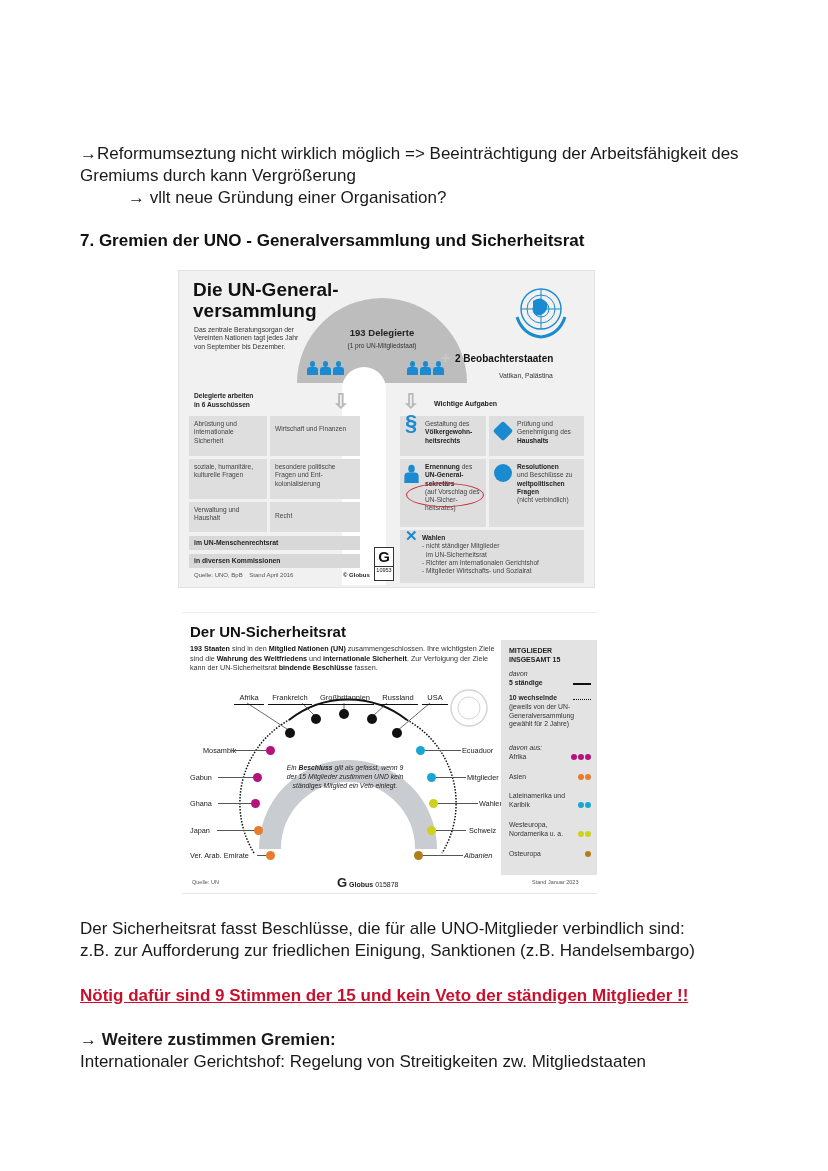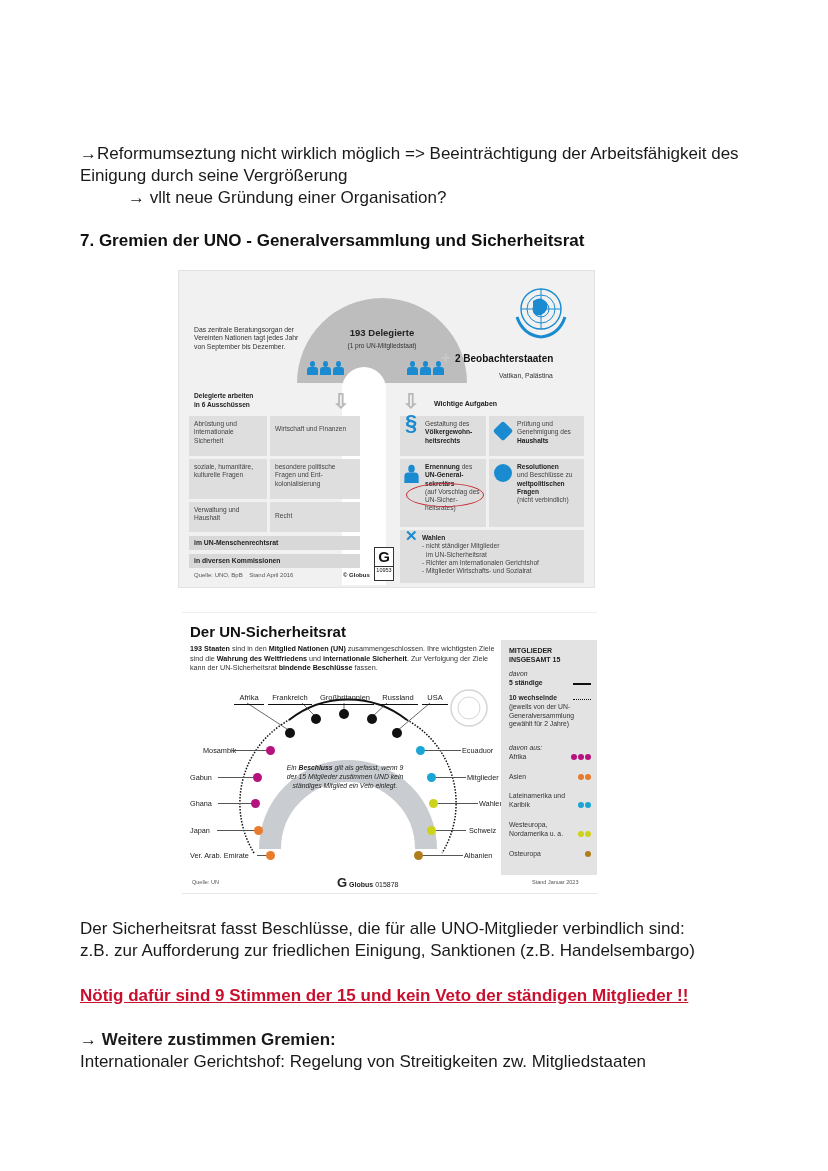--- a/index.html
+++ b/index.html
@@ -52,27 +52,31 @@
   .cdot { position: absolute; width: 9px; height: 9px; border-radius: 50%; }
   .arc-text { position: absolute; left: 103px; top: 150px; width: 120px; text-align: center; font-size: 6.8px; line-height: 9.2px; font-style: italic; color: #222; }
   .sc .src { position: absolute; left: 10px; top: 266px; font-size: 5.5px; color: #555; }
   .sc .glob { position: absolute; left: 155px; top: 262px; font-size: 7px; color: #222; }
   .sc .stand { position: absolute; left: 350px; top: 266px; font-size: 5.5px; color: #555; }
 </style>
 </head>
 <body>
 
 <div class="txt" style="top:143px;">→Reformumseztung nicht wirklich möglich =&gt;  Beeinträchtigung der Arbeitsfähigkeit des</div>
-<div class="txt" style="top:165px;">Einigung durch seine Vergrößerung</div>
+<div class="txt" style="top:165px;">Gremiums durch kann Vergrößerung</div>
 <div class="txt" style="top:187px; left:128px;">→ vllt neue Gründung einer Organisation?</div>
 
 <div class="h2">7. Gremien der UNO - Generalversammlung und Sicherheitsrat</div>
 
 <div class="ga">
   <div class="whitecol"></div>
+  <div class="title">
+    <div>Die UN-General-</div>
+    <div>versammlung</div>
+  </div>
   <div class="desc">Das zentrale Beratungsorgan der Vereinten Nationen tagt jedes Jahr von September bis Dezember.</div>
   <div class="dome"></div>
   <div class="dome-hole"></div>
   <div class="deleg">193 Delegierte</div>
   <div class="deleg-sub">(1 pro UN-Mitgliedstaat)</div>
   <div class="people" style="left:128px;">
     <span class="person"></span>
     <span class="person"></span>
     <span class="person"></span>
   </div>
@@ -214,21 +218,21 @@
   <div class="cdot" style="left:247px; top:186px; background:#cdd21a;"></div>
   <div class="lineL" style="left:256px; top:190px; width:40px;"></div>
   <div class="country" style="left:297px; top:186px;">Wahlen</div>
 
   <div class="cdot" style="left:245px; top:213px; background:#cdd21a;"></div>
   <div class="lineL" style="left:254px; top:217px; width:30px;"></div>
   <div class="country" style="left:287px; top:213px;">Schweiz</div>
 
   <div class="cdot" style="left:232px; top:238px; background:#b07d1c;"></div>
   <div class="lineL" style="left:241px; top:242px; width:40px;"></div>
-  <div class="country" style="left:282px; top:238px;">Albanien</div>
+  <div class="country" style="left:282px; top:238px;font-style:italic;">Albanien</div>
 
   <div class="arc-text">
     <span>Ein </span><b>Beschluss</b><span> gilt als gefasst, wenn 9 der 15 Mitglieder zustimmen UND kein ständiges Mitglied ein Veto einlegt.</span>
   </div>
 
   <div class="legend">
     <div class="lh" style="width:80px;">MITGLIEDER INSGESAMT 15</div>
     <div class="row" style="top:30px; font-style:italic;">davon</div>
     <div class="row" style="top:39px; font-weight:bold; color:#222;">
       <span>5 ständige</span>

